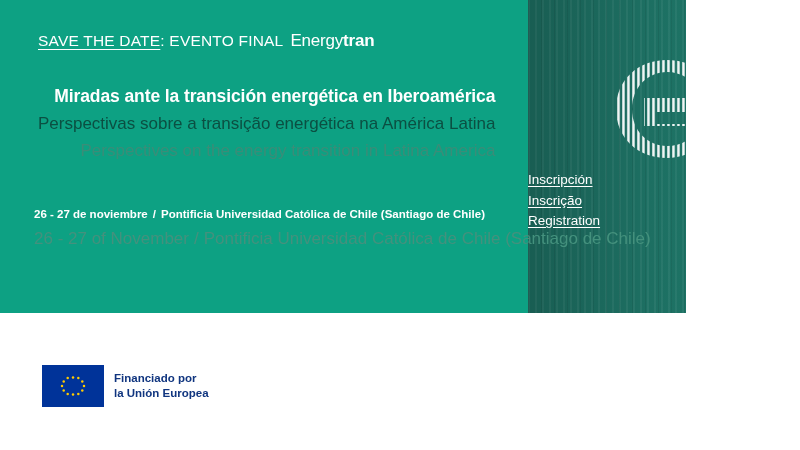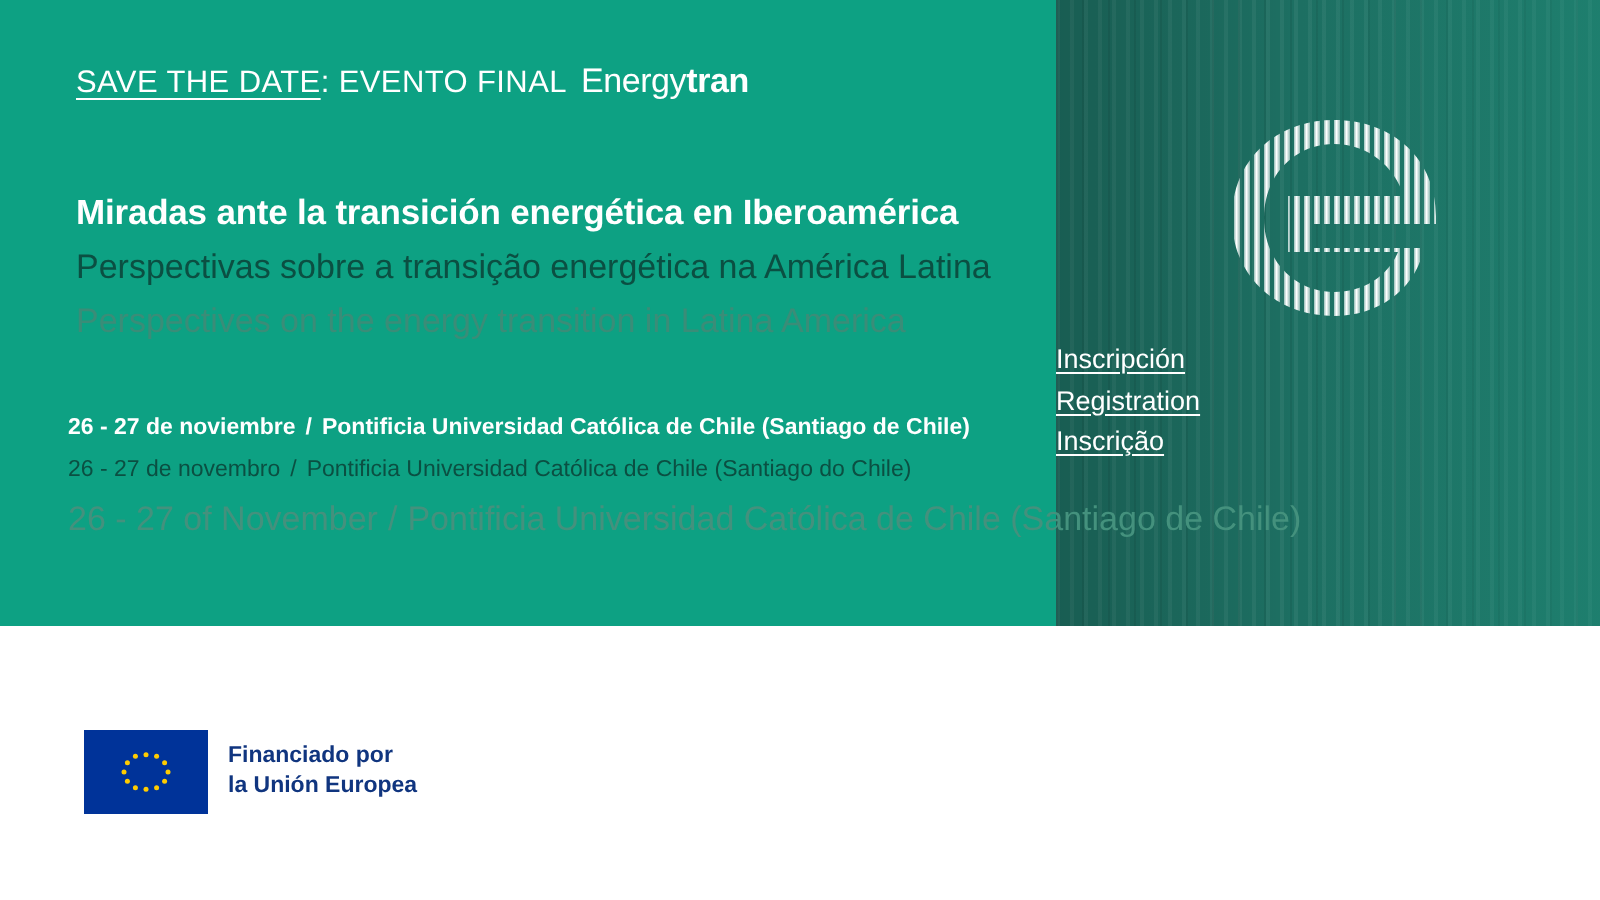--- a/index.html
+++ b/index.html
@@ -13,21 +13,21 @@
     height: 450px;
     overflow: hidden;
     font-family: "Liberation Sans", sans-serif;
     background: #ffffff;
   }
 
   
   .hero {
     position: absolute;
     left: 0; top: 0;
-    width: 800px; height: 313px;
+    width: 686px; height: 313px;
     background: #0da183;
     overflow: hidden;
   }
   .hero-left {
     position: absolute;
     left: 0; top: 0;
     width: 528px; height: 313px;
     background: #0da183;
     z-index: 3;
   }
@@ -84,22 +84,23 @@
   .wordmark {
     margin-left: 7px;
     font-size: 17px;
     letter-spacing: -.2px;
   }
   .wordmark .w1 { font-weight: 300; }
   .wordmark .w2 { font-weight: 700; }
 
   .titles {
     position: absolute;
-    left: 38px; top: 96px;
-    z-index: 5;
+    left: 38px; top: 86px;
+    z-index: 5;
+    text-align: right;
   }
   .t-es {
     font-size: 17.5px;
     font-weight: 700;
     color: #ffffff;
     letter-spacing: -.1px;
     margin-bottom: 7px;
     white-space: nowrap;
   }
   .t-pt {
@@ -228,32 +229,29 @@
     <div class="titles">
       <div class="t-es">Miradas ante la transición energética en Iberoamérica</div>
       <div class="t-pt">Perspectivas sobre a transição energética na América Latina</div>
       <div class="t-en">Perspectives on the energy transition in Latina America</div>
     </div>
 
     <div class="dates">
       <div class="d-row d-es">
         <span>26 - 27 de noviembre</span><span class="sep">/</span><span>Pontificia Universidad Católica de Chile (Santiago de Chile)</span>
       </div>
-      <div class="d-row d-pt">
-        <span>26 - 27 de novembro</span><span class="sep">/</span><span>Pontificia Universidad Católica de Chile (Santiago do Chile)</span>
-      </div>
       <div class="d-row d-en">
         <span>26 - 27 of November</span><span class="sep">/</span><span>Pontificia Universidad Católica de Chile (Santiago de Chile)</span>
       </div>
     </div>
 
     <div class="reglinks">
       <a class="reglink">Inscripción</a>
+      <a class="reglink">Inscrição</a>
       <a class="reglink">Registration</a>
-      <a class="reglink">Inscrição</a>
     </div>
   </div>
 
   <div class="footer">
 
     <div class="eu-block">
       <div class="eu-flag">
         <svg width="62" height="42" viewBox="0 0 62 42">
           <g fill="#FFCC00">
             <circle cx="31" cy="12.4" r="1.25"></circle>

